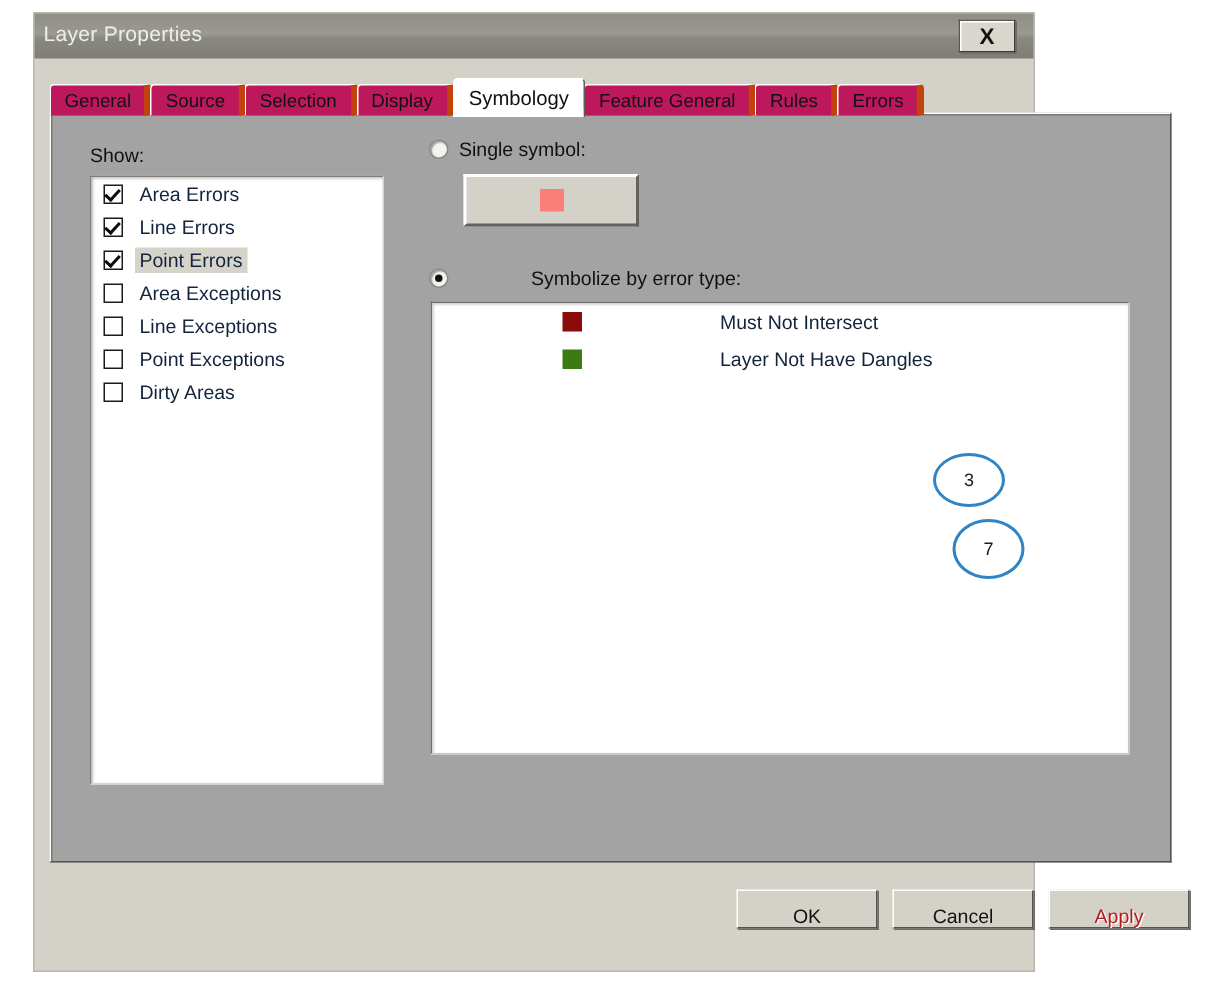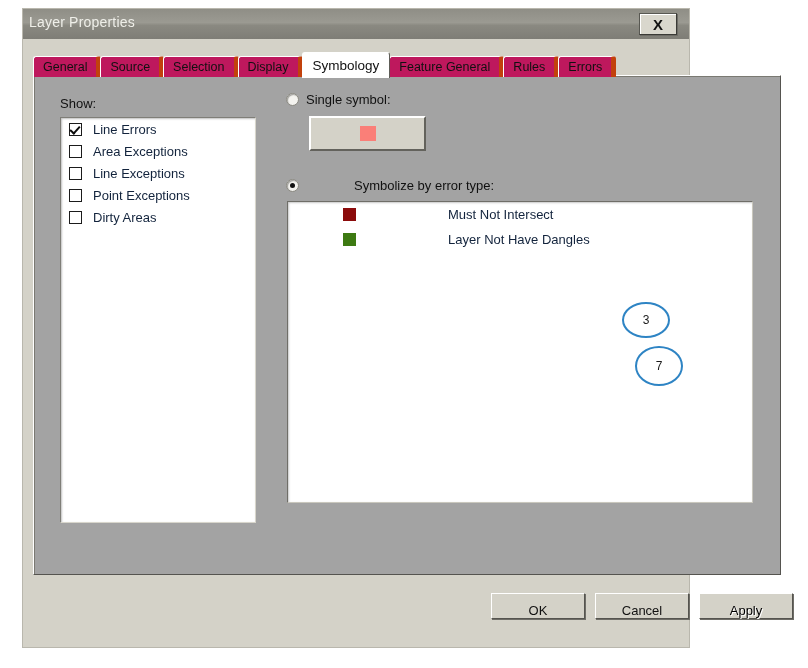--- a/index.html
+++ b/index.html
@@ -271,20 +271,21 @@
     box-sizing: border-box;
     overflow: hidden;
   }
   .legend-row {
     position: relative;
     height: 25px;
     display: flex;
     align-items: center;
     cursor: default;
     user-select: none;
+    margin-left: 32px;
   }
   .legend-swatch {
     position: absolute;
     left: 55px;
     width: 13px;
     height: 13px;
   }
   .legend-text {
     position: absolute;
     left: 160px;
@@ -336,21 +337,21 @@
     align-items: flex-end;
     justify-content: center;
     font-size: 13px;
     color: #111111;
     cursor: default;
     user-select: none;
     box-sizing: border-box;
   }
   #btn-ok { left: 468px; }
   #btn-cancel { left: 572px; }
-  #btn-apply { left: 676px; color: #000000; text-shadow: 1px 1px 0 #ffffff; }
+  #btn-apply { left: 676px; color: #b91c1c; text-shadow: 1px 1px 0 #ffffff; }
 </style>
 </head>
 <body>
 
 <div id="dialog">
 
   <div id="titlebar">
     <div id="title-text">Layer Properties</div>
     <div id="close-btn">
       <span>X</span>
@@ -384,21 +385,29 @@
       </div>
   </div>
 
   <div id="tabpanel">
 
     <div id="show-label">Show:</div>
 
     <div id="show-listbox">
       <div class="show-item">
         <span class="cbox checked"></span>
+        <span class="lbl">Area Errors</span>
+      </div>
+      <div class="show-item">
+        <span class="cbox checked"></span>
         <span class="lbl">Line Errors</span>
+      </div>
+      <div class="show-item selected">
+        <span class="cbox checked"></span>
+        <span class="lbl">Point Errors</span>
       </div>
       <div class="show-item">
         <span class="cbox"></span>
         <span class="lbl">Area Exceptions</span>
       </div>
       <div class="show-item">
         <span class="cbox"></span>
         <span class="lbl">Line Exceptions</span>
       </div>
       <div class="show-item">

